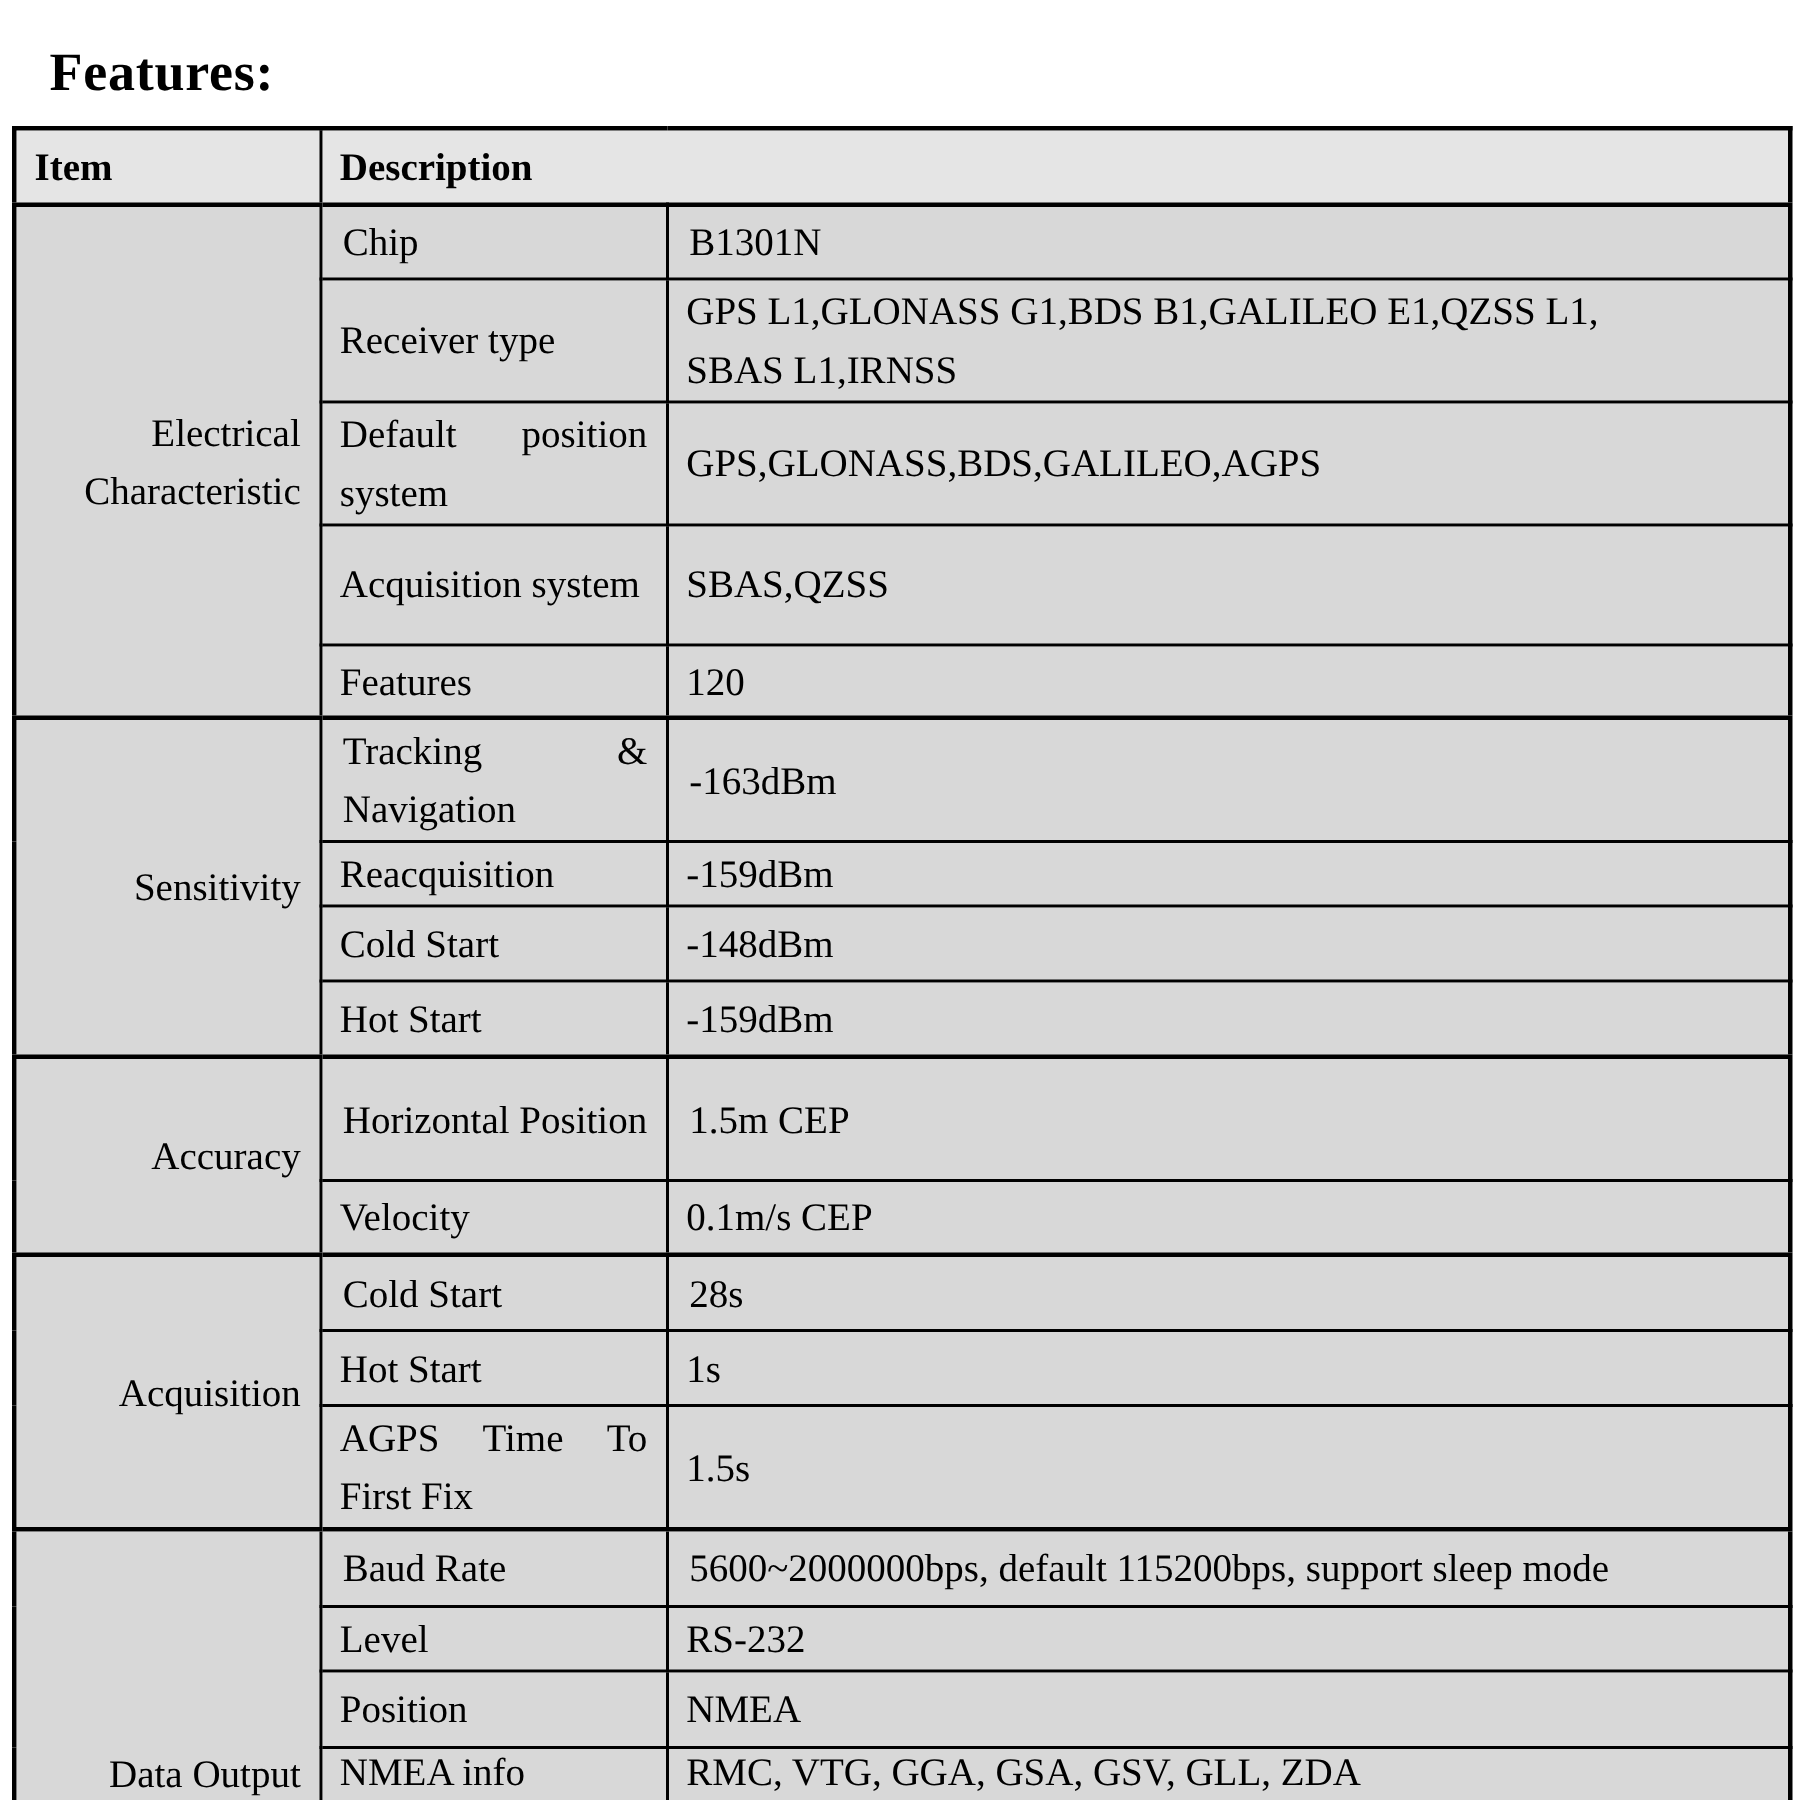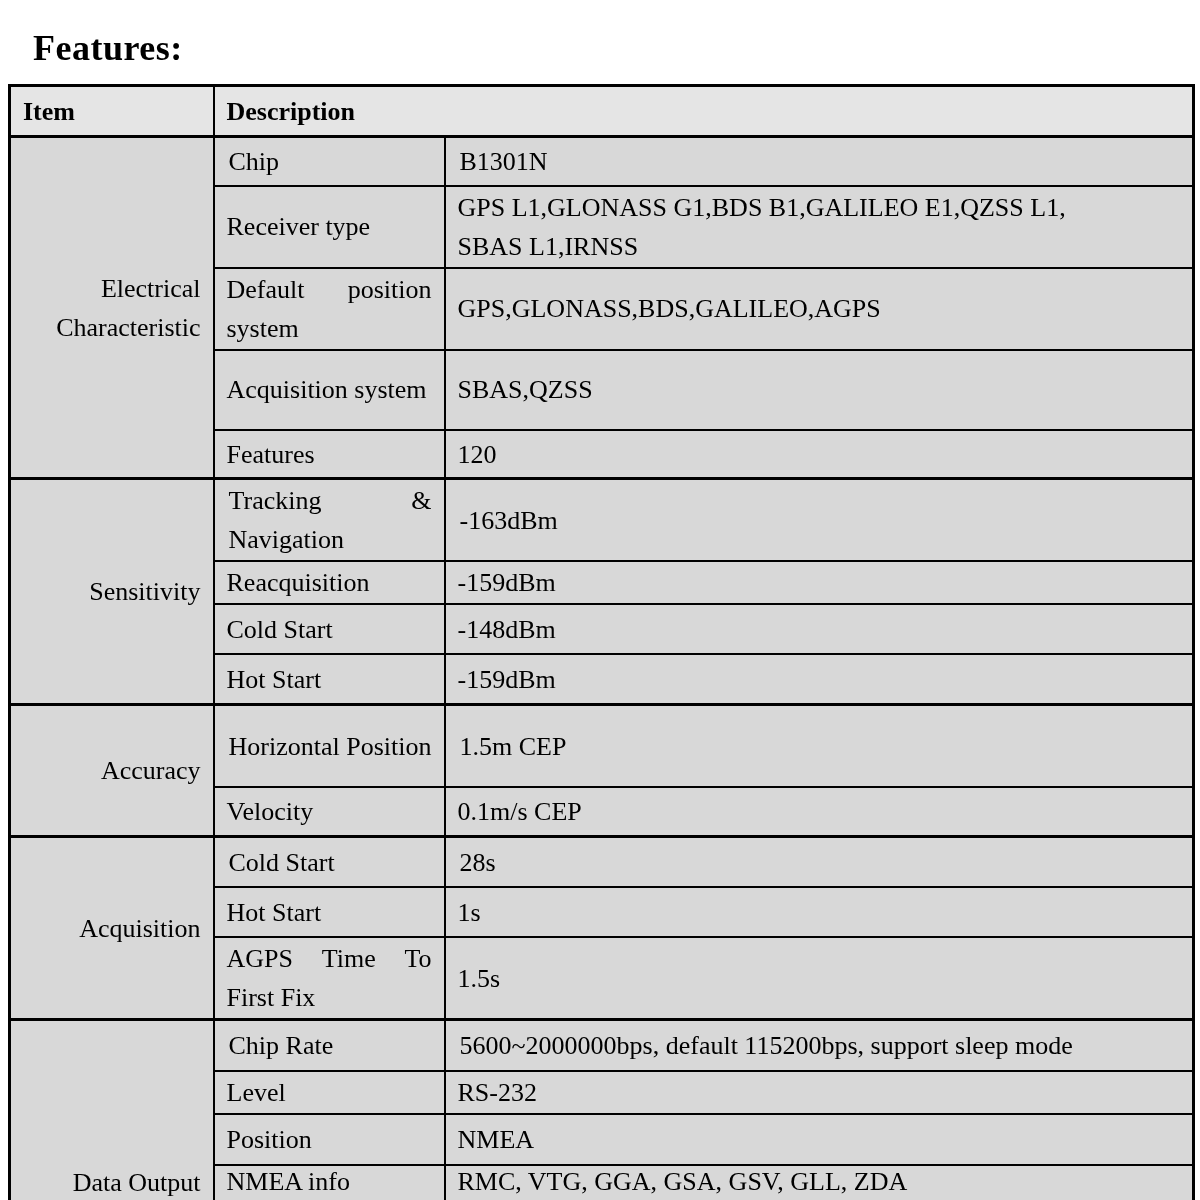--- a/index.html
+++ b/index.html
@@ -144,21 +144,21 @@
       <td class="sub">Hot Start</td>
       <td class="val">1s</td>
     </tr>
     <tr style="height:82px">
       <td class="sub">AGPS Time To First&nbsp;Fix</td>
       <td class="val">1.5s</td>
     </tr>
 
     <tr class="group-start" style="height:51px">
       <td class="grp" rowspan="4">Data Output</td>
-      <td class="sub">Chip Rate</td>
+      <td class="sub">Baud Rate</td>
       <td class="val">5600~2000000bps, default 115200bps, support sleep mode</td>
     </tr>
     <tr style="height:34px">
       <td class="sub">Level</td>
       <td class="val">RS-232</td>
     </tr>
     <tr style="height:51px">
       <td class="sub">Position</td>
       <td class="val">NMEA</td>
     </tr>

